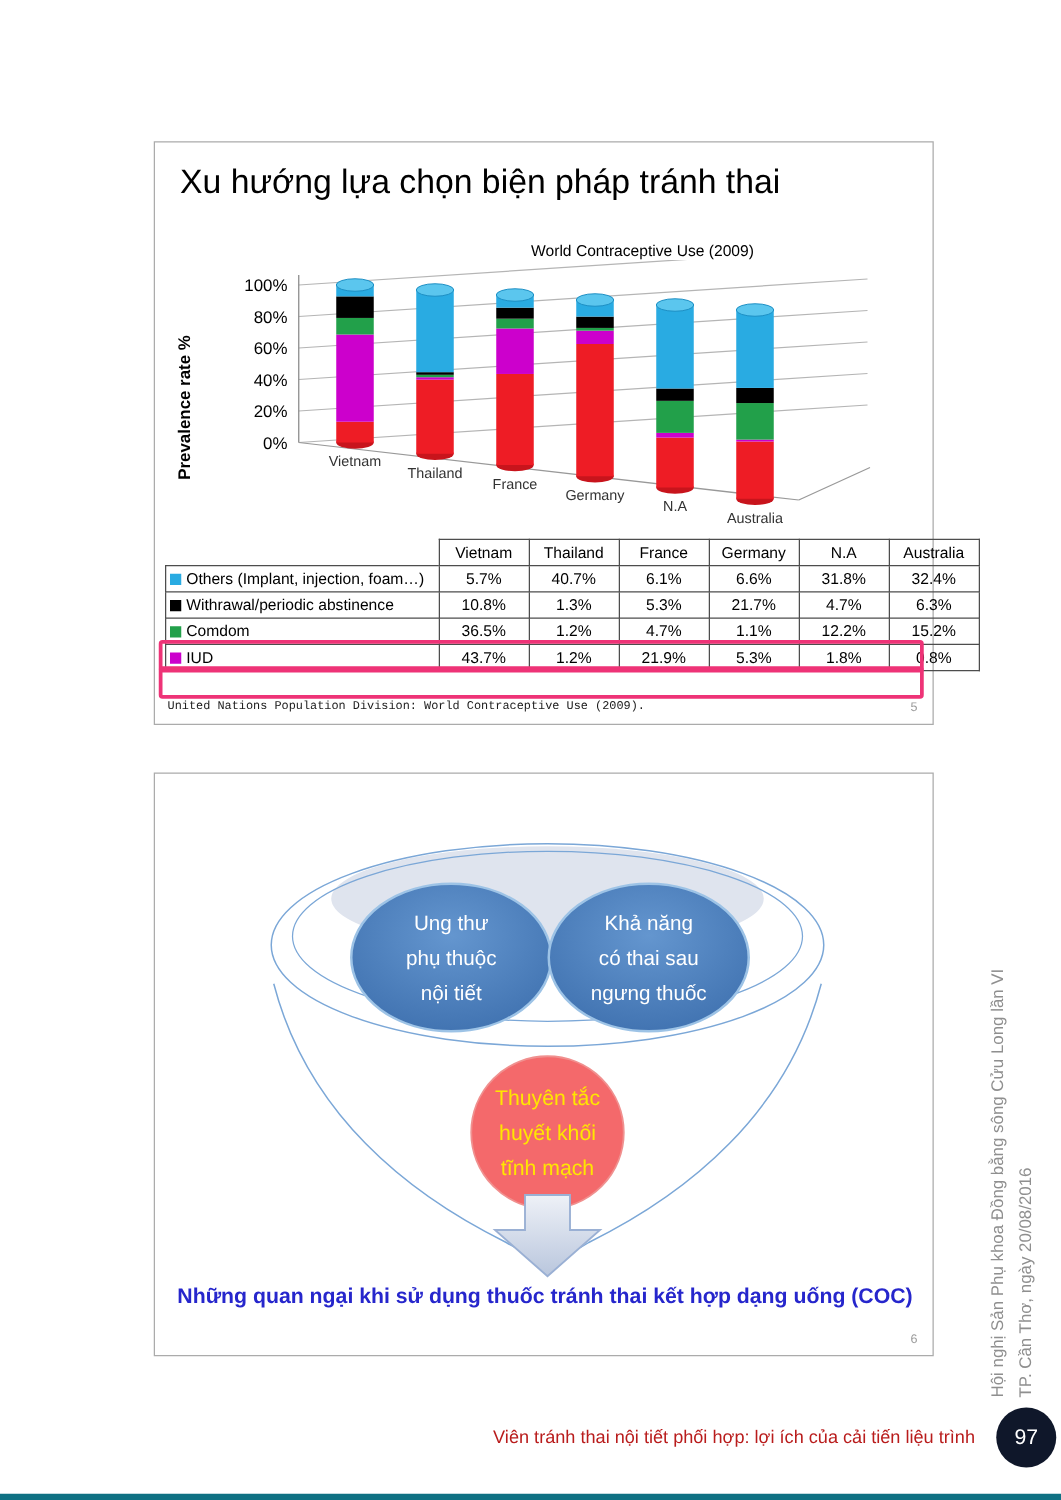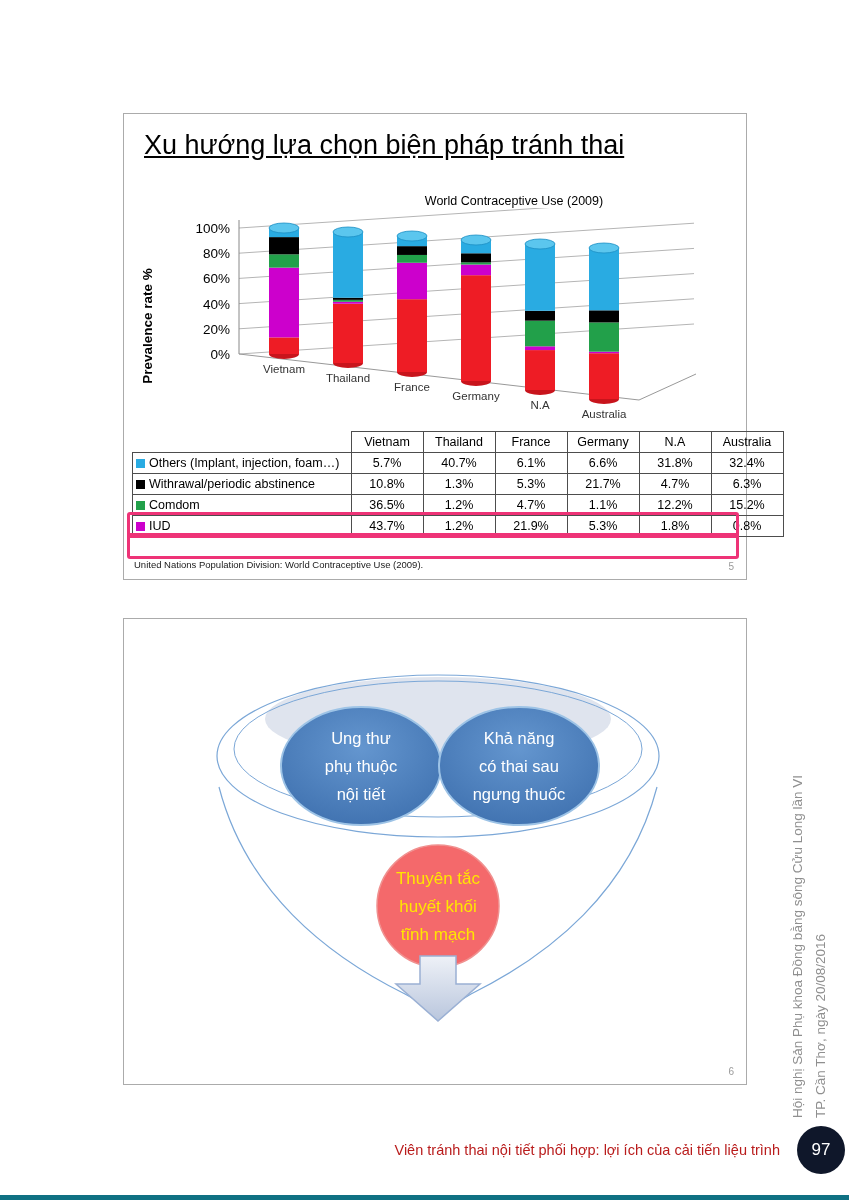--- a/index.html
+++ b/index.html
@@ -8,41 +8,41 @@
     font-family:"Liberation Sans", sans-serif;color:#000;overflow:hidden;
   }
   .slide{
     position:absolute;left:123px;width:624px;height:467px;
     background:#fff;border:1px solid #ababab;box-sizing:border-box;
   }
   #slide1{top:113px;}
   #slide2{top:618px;}
   .slide-title{
     position:absolute;left:20px;top:16px;font-size:27px;font-weight:400;
-    letter-spacing:0px;color:#000;text-decoration:underline;
+    letter-spacing:0px;color:#000;
   }
   .chart-title{
     position:absolute;left:240px;top:80px;width:300px;text-align:center;
     font-size:12.5px;font-weight:400;color:#000;
   }
   #chart-svg{position:absolute;left:10px;top:94px;}
   .tablewrap{position:absolute;left:8px;top:317px;width:608px;}
   table.datatable{border-collapse:collapse;width:608px;font-size:12.5px;table-layout:fixed;}
   table.datatable td{
     border:1px solid #4d4d4d;height:20px;padding:0 3px;text-align:center;
     overflow:hidden;white-space:nowrap;
   }
   table.datatable td.rowlabel{text-align:left;}
   table.datatable tr.hdr td.blank{border:none;}
   .swatch{display:inline-block;width:9px;height:9px;margin-right:4px;vertical-align:-1px;}
   .hl-box{
     position:absolute;left:-5px;width:612px;height:26px;
     border:3px solid #ee3377;border-radius:3px;box-sizing:border-box;pointer-events:none;
   }
-  .source-note{position:absolute;left:10px;bottom:9px;font-size:9.5px;color:#1a1a1a;}
+  .source-note{position:absolute;left:10px;bottom:9px;font-size:9.5px;color:#1a1a1a;font-family:Liberation Mono, monospace;}
   .pageno{position:absolute;right:12px;bottom:7px;font-size:10px;color:#9a9a9a;}
   #funnel-svg{position:absolute;left:0;top:0;}
   .caption{
     position:absolute;left:10px;top:408px;width:604px;text-align:center;
     font-size:17px;font-weight:700;color:#2626cc;
   }
   .sidebar-note{
     position:absolute;left:786px;top:778px;height:340px;
     writing-mode:vertical-rl;transform:rotate(180deg);
     font-size:13.5px;color:#8f8f8f;line-height:23px;white-space:nowrap;
@@ -231,20 +231,21 @@
     <text x="395" y="181" text-anchor="middle" font-size="16.5" fill="#ffffff">ngưng thuốc</text>
 
     <circle cx="314" cy="287" r="61" fill="#f4696b" stroke="#f0908f" stroke-width="1.5"></circle>
     <text x="314" y="265" text-anchor="middle" font-size="17" fill="#ffe600">Thuyên tắc</text>
     <text x="314" y="293" text-anchor="middle" font-size="17" fill="#ffe600">huyết khối</text>
     <text x="314" y="321" text-anchor="middle" font-size="17" fill="#ffe600">tĩnh mạch</text>
 
     <polygon points="296,337 332,337 332,365 356,365 314,402 272,365 296,365" fill="url(#arrowGrad)" stroke="#9ab0d4" stroke-width="1.5"></polygon>
   </svg>
 
+  <div class="caption">Những quan ngại khi sử dụng thuốc tránh thai kết hợp dạng uống (COC)</div>
   <div class="pageno">6</div>
 </div>
 
 <div class="sidebar-note">
   <div>Hội nghị Sản Phụ khoa Đồng bằng sông Cửu Long lần VI</div>
   <div>TP. Cần Thơ, ngày 20/08/2016</div>
 </div>
 
 <div class="doc-footer">Viên tránh thai nội tiết phối hợp: lợi ích của cải tiến liệu trình</div>
 <div class="page-badge">97</div>

